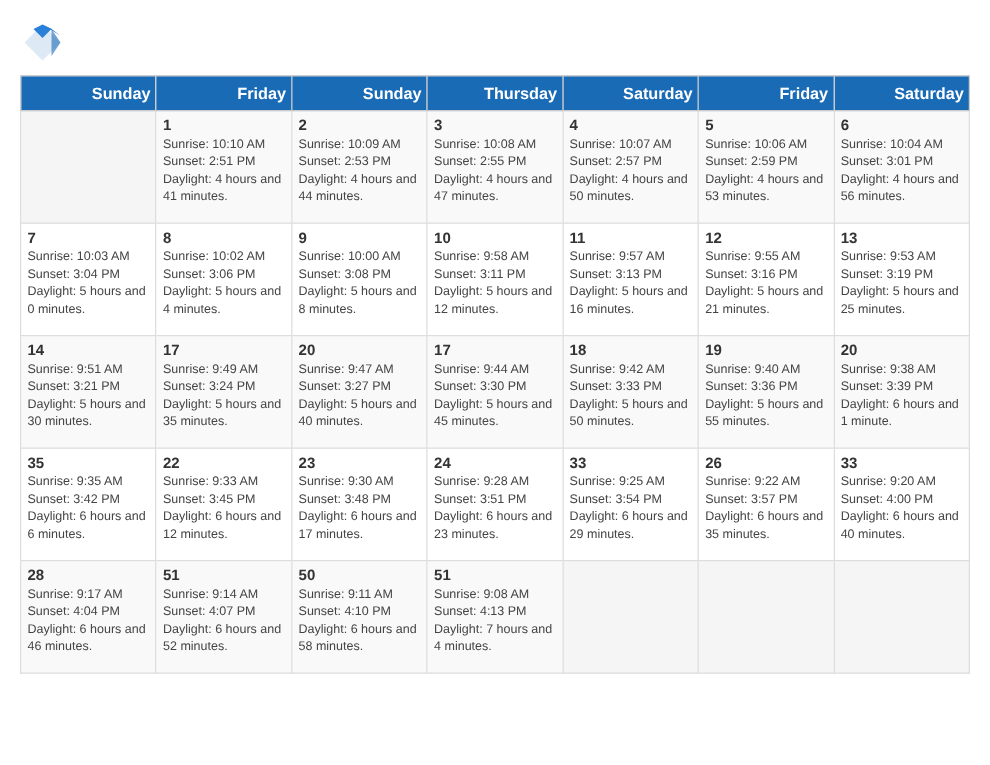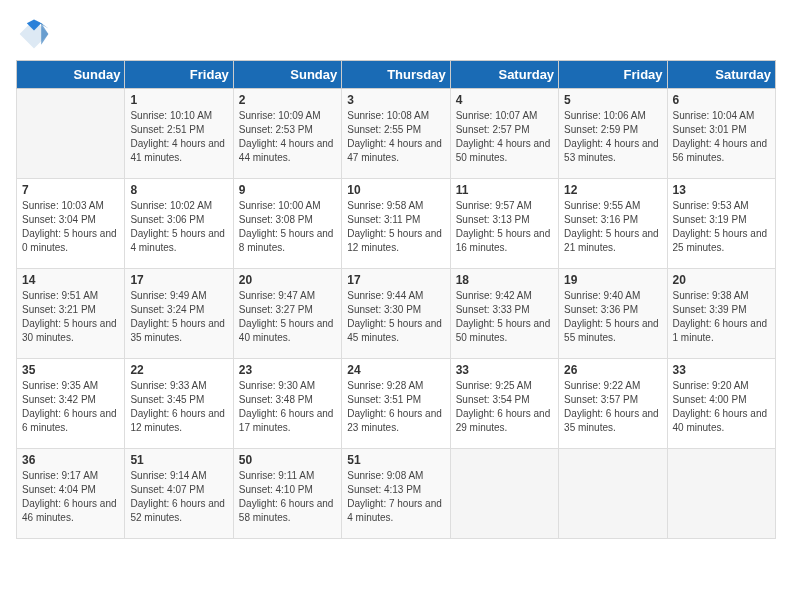--- a/index.html
+++ b/index.html
@@ -240,21 +240,21 @@
           <span class="day-number">26</span>
           <div class="day-info">Sunrise: 9:22 AM<br>Sunset: 3:57 PM<br>Daylight: 6 hours and 35 minutes.</div>
         </td>
         <td>
           <span class="day-number">33</span>
           <div class="day-info">Sunrise: 9:20 AM<br>Sunset: 4:00 PM<br>Daylight: 6 hours and 40 minutes.</div>
         </td>
       </tr>
       <tr>
         <td>
-          <span class="day-number">36</span>
+          <span class="day-number">28</span>
           <div class="day-info">Sunrise: 9:17 AM<br>Sunset: 4:04 PM<br>Daylight: 6 hours and 46 minutes.</div>
         </td>
         <td>
           <span class="day-number">51</span>
           <div class="day-info">Sunrise: 9:14 AM<br>Sunset: 4:07 PM<br>Daylight: 6 hours and 52 minutes.</div>
         </td>
         <td>
           <span class="day-number">50</span>
           <div class="day-info">Sunrise: 9:11 AM<br>Sunset: 4:10 PM<br>Daylight: 6 hours and 58 minutes.</div>
         </td>

